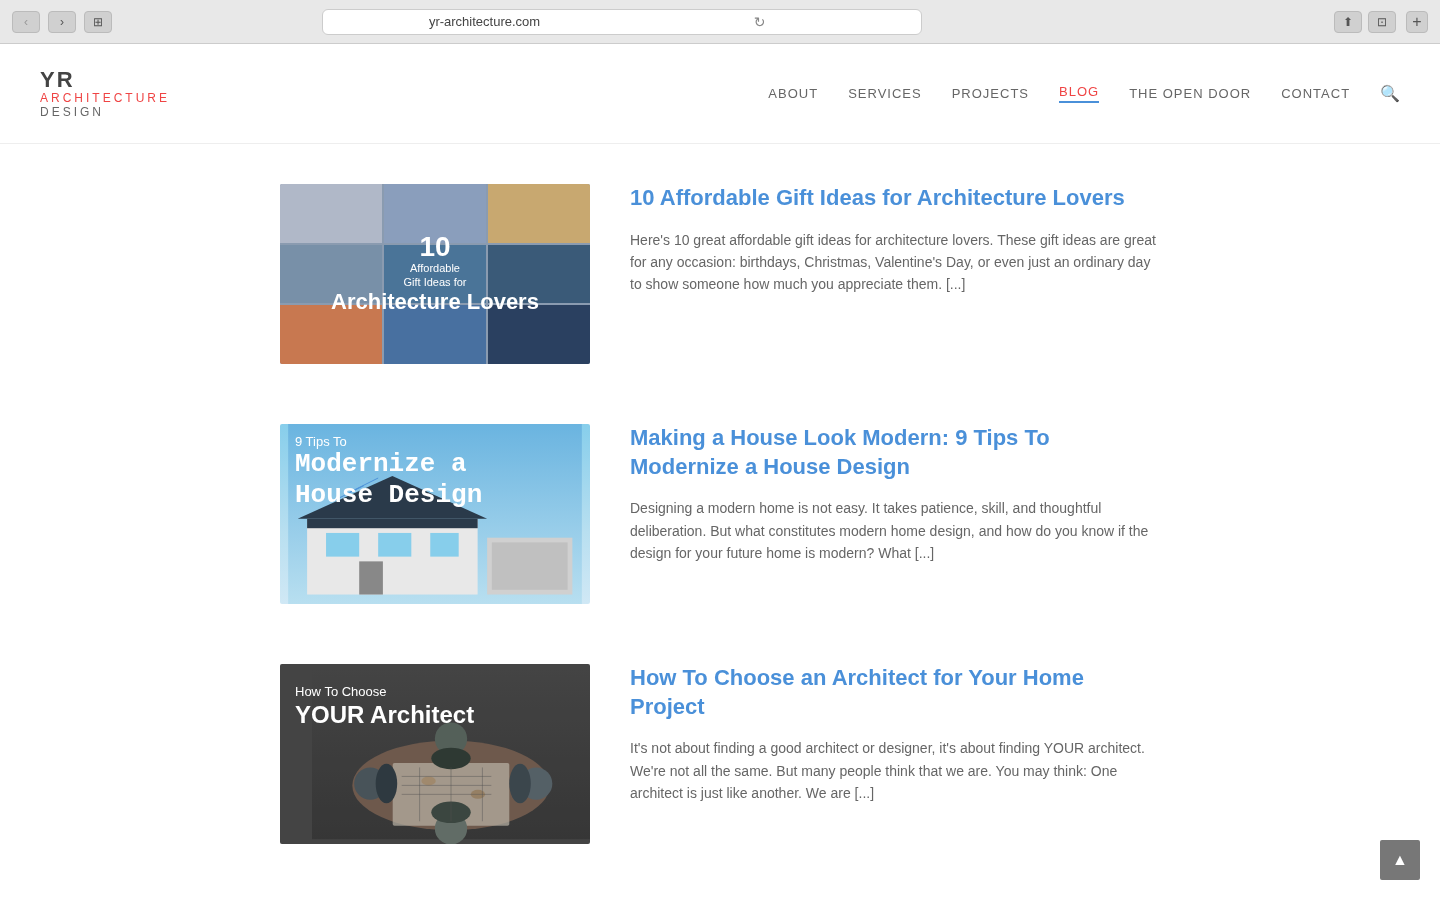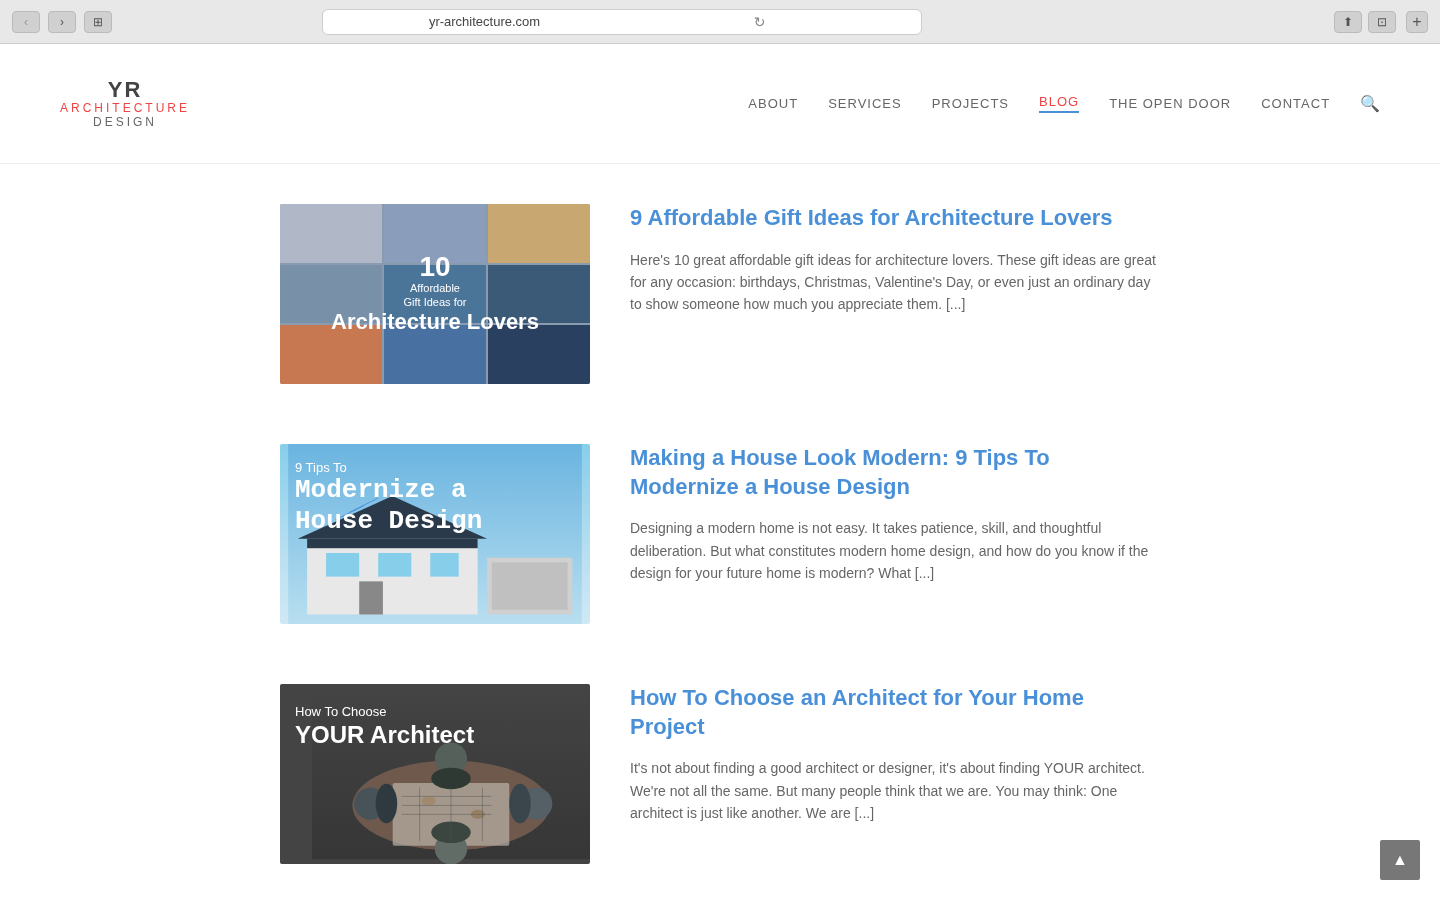--- a/index.html
+++ b/index.html
@@ -75,25 +75,24 @@
       margin-left: 4px;
     }
 
     
     .website { background: white; }
 
     
     .header {
       display: flex;
       align-items: center;
-      padding: 0 60px;
-      height: 120px;
+      padding: 0 40px;
+      height: 100px;
       border-bottom: 1px solid #eee;
       background: white;
-      text-align: center;
     }
     .logo {
       display: flex;
       flex-direction: column;
       line-height: 1.1;
       color: #555;
       font-size: 13px;
       letter-spacing: 1px;
     }
     .logo-yr {
@@ -213,21 +212,21 @@
       line-height: 1.2;
     }
 
     
     .thumb-2 {
       background: linear-gradient(180deg, #87ceeb 0%, #b8dff0 60%, #d0e8f5 100%);
       position: relative;
     }
     .thumb-2-overlay {
       position: absolute;
-      top: 16px;
+      top: 10px;
       left: 15px;
       right: 15px;
     }
     .thumb-2-small {
       font-size: 13px;
       color: white;
     }
     .thumb-2-big {
       font-size: 26px;
       font-weight: bold;
@@ -357,21 +356,21 @@
         <div class="thumb-1-cell"></div>
         <div class="thumb-1-cell"></div>
         <div class="thumb-1-overlay">
           <div class="thumb-1-num">10</div>
           <div class="thumb-1-text">Affordable</div>
           <div class="thumb-1-text">Gift Ideas for</div>
           <div class="thumb-1-big">Architecture Lovers</div>
         </div>
       </div>
       <div class="post-content">
-        <h2 class="post-title">9 Affordable Gift Ideas for Architecture Lovers</h2>
+        <h2 class="post-title">10 Affordable Gift Ideas for Architecture Lovers</h2>
         <p class="post-excerpt">Here's 10 great affordable gift ideas for architecture lovers.  These gift ideas are great for any occasion: birthdays, Christmas, Valentine's Day, or even just an ordinary day to show someone how much you appreciate them. [...]</p>
       </div>
     </article>
 
     <article class="blog-post">
       <div class="post-thumbnail thumb-2">
         <div class="thumb-2-overlay">
           <div class="thumb-2-small">9 Tips To</div>
           <div class="thumb-2-big">Modernize a<br>House Design</div>
         </div>

